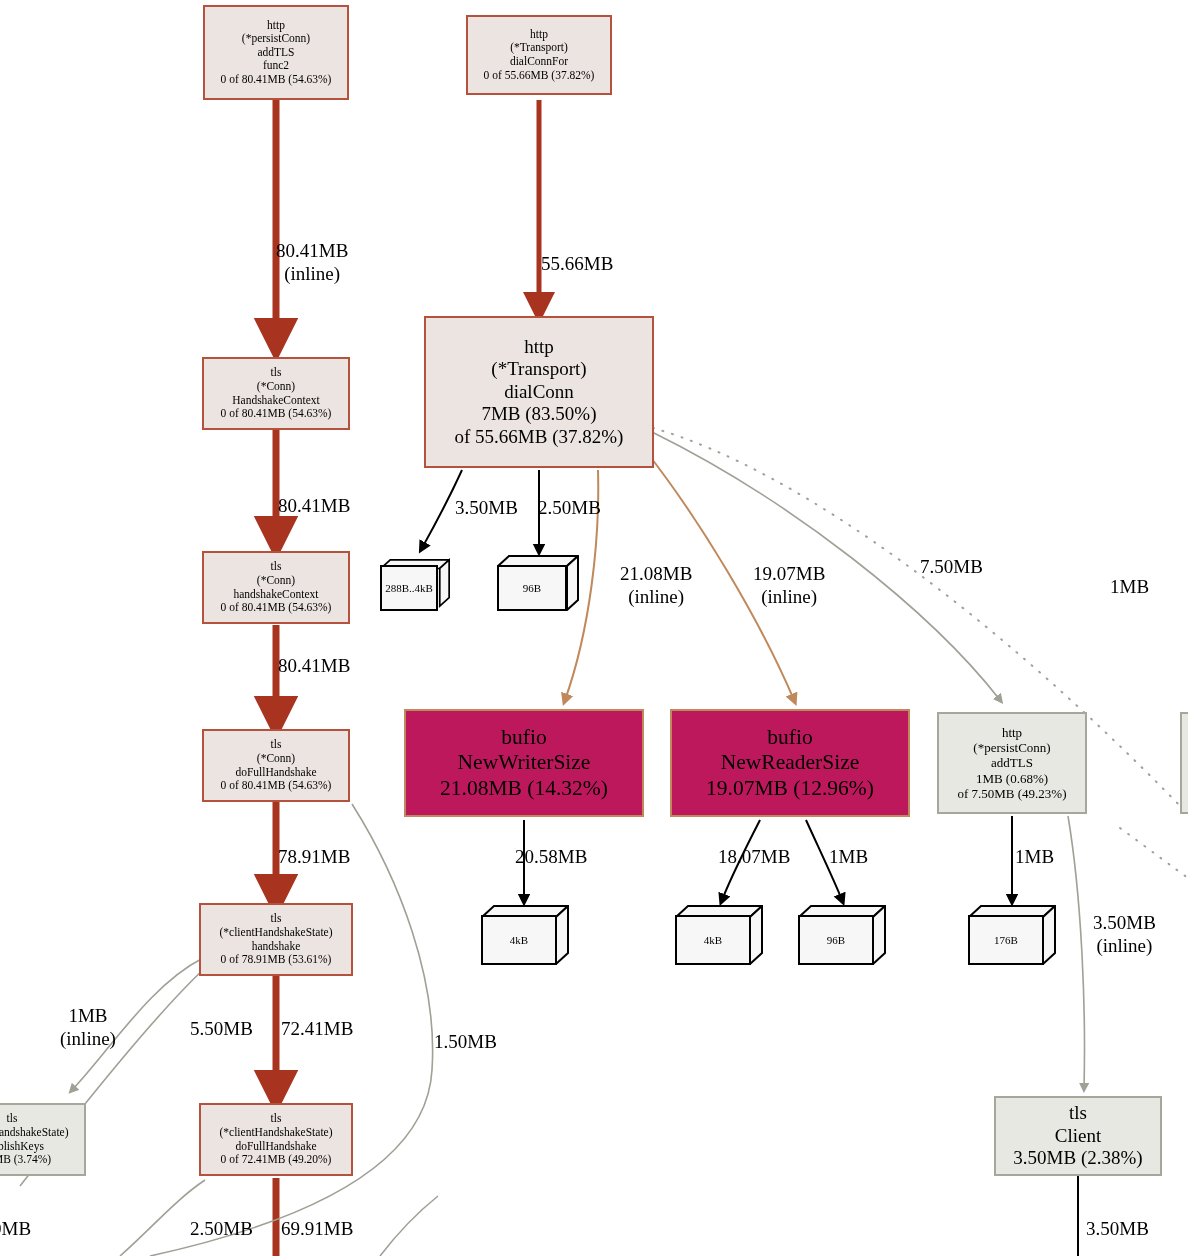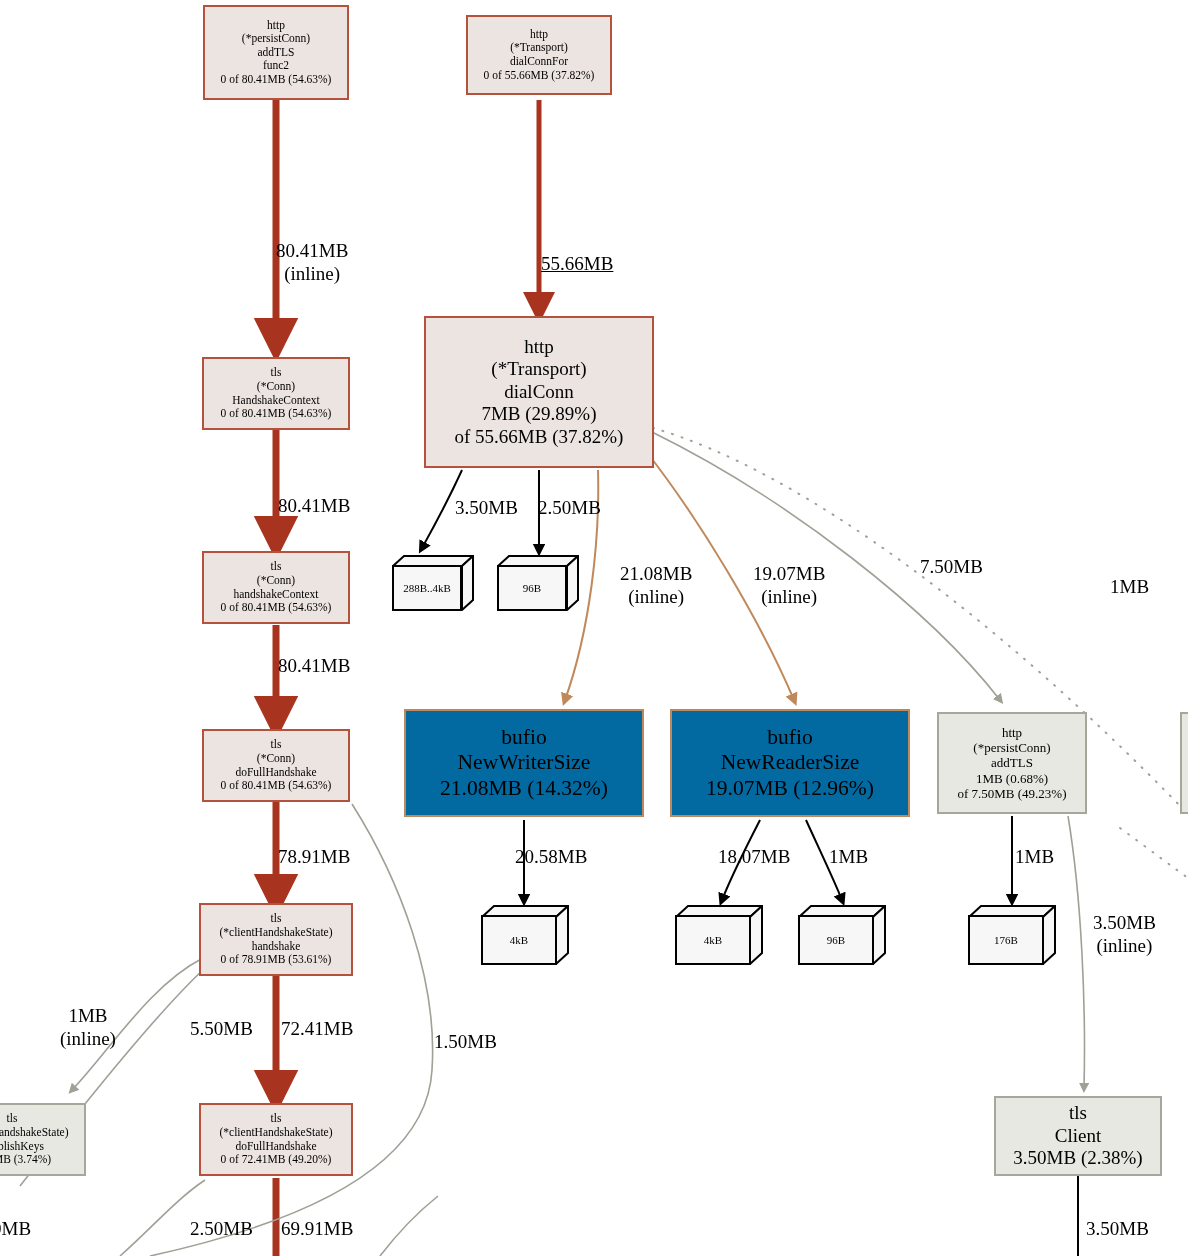--- a/index.html
+++ b/index.html
@@ -36,21 +36,21 @@
     line-height: 1.18;
     white-space: nowrap;
     background: #ece3e0;
     border: 2px solid #b5503c;
     color: #000000;
   }
   .node .ln { display: block; }
 
   
   .node.red      { background: #ece4e1; border-color: #b4523d; }
-  .node.tan      { background: #0369a1; border-color: #c0895c; }
+  .node.tan      { background: #be185d; border-color: #c0895c; }
   .node.grey     { background: #e8e8e2; border-color: #a6a69b; }
 
   
   .fs-sm  { font-size: 11.5px; }
   .fs-md  { font-size: 13px; }
   .fs-lg  { font-size: 19px; }
   .fs-xl  { font-size: 21.5px; }
 
   
   .leafbox {
@@ -188,21 +188,21 @@
     <span class="ln">http</span>
     <span class="ln">(*Transport)</span>
     <span class="ln">dialConnFor</span>
     <span class="ln">0 of 55.66MB (37.82%)</span>
   </div>
 
   <div class="node red fs-lg" style="left:424px; top:316px; width:230px; height:152px;">
     <span class="ln">http</span>
     <span class="ln">(*Transport)</span>
     <span class="ln">dialConn</span>
-    <span class="ln">7MB (29.89%)</span>
+    <span class="ln">7MB (83.50%)</span>
     <span class="ln">of 55.66MB (37.82%)</span>
   </div>
 
   <div class="node red fs-sm" style="left:202px; top:357px; width:148px; height:73px;">
     <span class="ln">tls</span>
     <span class="ln">(*Conn)</span>
     <span class="ln">HandshakeContext</span>
     <span class="ln">0 of 80.41MB (54.63%)</span>
   </div>
 
@@ -263,21 +263,21 @@
 
   <div class="node grey fs-lg" style="left:994px; top:1096px; width:168px; height:80px;">
     <span class="ln">tls</span>
     <span class="ln">Client</span>
     <span class="ln">3.50MB (2.38%)</span>
   </div>
 
   <div class="node grey fs-sm" style="left:1180px; top:712px; width:80px; height:102px;">
   </div>
 
-  <div class="leafbox" style="left:380px; top:555px; width:82px; height:56px;margin-left:12px;">
+  <div class="leafbox" style="left:380px; top:555px; width:70px; height:56px;">
     <svg class="top" viewBox="0 0 82 56" xmlns="http://www.w3.org/2000/svg">
       <path d="M1,11 L12,1 L81,1 L70,11 Z" fill="#f7f7f7" stroke="#000" stroke-width="2"></path>
       <path d="M70,11 L81,1 L81,45 L70,55 Z" fill="#f7f7f7" stroke="#000" stroke-width="2"></path>
     </svg>
     <div class="face">
       <span>288B..4kB</span>
     </div>
   </div>
 
   <div class="leafbox" style="left:497px; top:555px; width:82px; height:56px;">
@@ -328,21 +328,21 @@
     <div class="face">
       <span>176B</span>
     </div>
   </div>
 
   <div class="elabel fs-lg" style="left:276px; top:240px;">
     <span class="ln">80.41MB</span>
     <span class="ln">(inline)</span>
   </div>
 
-  <div class="elabel fs-lg" style="left:541px; top:253px;text-decoration:underline;">
+  <div class="elabel fs-lg" style="left:541px; top:253px;">
     <span class="ln">55.66MB</span>
   </div>
 
   <div class="elabel fs-lg" style="left:278px; top:495px;">
     <span class="ln">80.41MB</span>
   </div>
 
   <div class="elabel fs-lg" style="left:278px; top:655px;">
     <span class="ln">80.41MB</span>
   </div>

